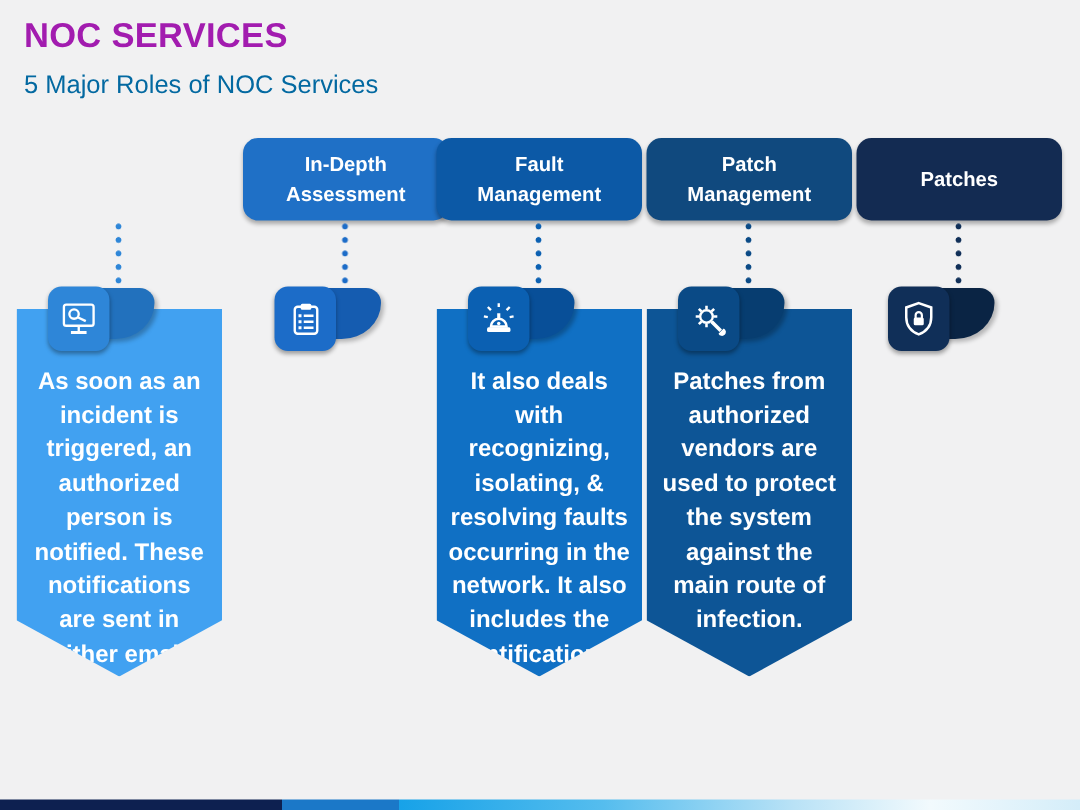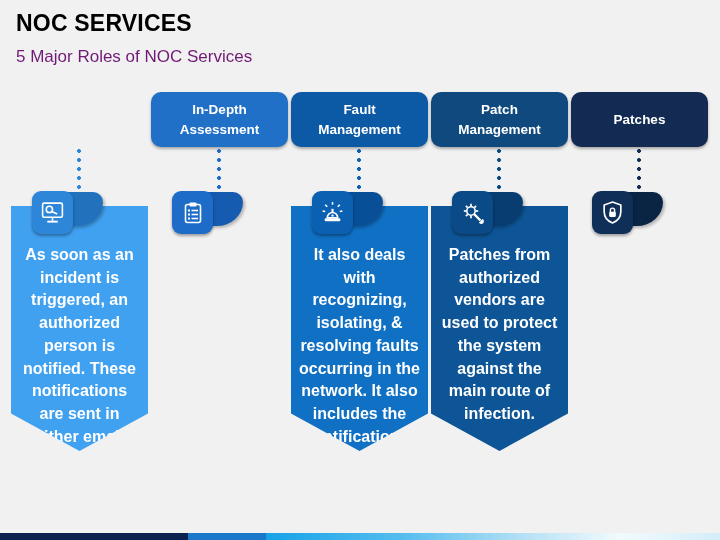--- a/index.html
+++ b/index.html
@@ -1,25 +1,25 @@
 <!DOCTYPE html>
 <html><head>
 <meta charset="utf-8">
 <style>
   * { margin:0; padding:0; box-sizing:border-box; }
   html,body { width:720px; height:540px; }
   body { font-family:"Liberation Sans", sans-serif; background:#e9e9ea; }
   .slide { position:relative; width:720px; height:540px; background:#f1f1f2; overflow:hidden; }
 
-  .title { position:absolute; left:16px; top:10px; font-size:23px; font-weight:bold; color:#000000; letter-spacing:0.2px; }
-  .subtitle { position:absolute; left:16px; top:47px; font-size:17px; color:#701a75; }
+  .title { position:absolute; left:16px; top:10px; font-size:23px; font-weight:bold; color:#a21caf; letter-spacing:0.2px; }
+  .subtitle { position:absolute; left:16px; top:47px; font-size:17px; color:#0369a1; }
 
   .col { position:absolute; top:0; width:137px; height:540px; }
   .col.c0 { left:11px;  --header:#3d89c9; --panel:#41a1f1; --badge:#2e86d8; --flap:#2271bd; }
-  .col.c1 { left:151px; --header:#1f70c6; --panel:#2e86e6; --badge:#1c6cc8; --flap:#155cb0; }
+  .col.c1 { left:162px; --header:#1f70c6; --panel:#2e86e6; --badge:#1c6cc8; --flap:#155cb0; }
   .col.c2 { left:291px; --header:#0c59a6; --panel:#1070c4; --badge:#0b60b2; --flap:#084f98; }
   .col.c3 { left:431px; --header:#10497e; --panel:#0d5596; --badge:#0a4a86; --flap:#073d70; }
   .col.c4 { left:571px; --header:#132b52; --panel:#153a69; --badge:#102f58; --flap:#0a2444; }
 
   .header { position:absolute; left:0; top:92px; width:137px; height:55px; background:var(--header);
             border-radius:10px; display:flex; align-items:center; justify-content:center; text-align:center;
             color:#fff; font-weight:bold; font-size:13.5px; line-height:1.45; padding:0 10px;
             box-shadow:0 2px 3px rgba(0,0,0,.3); }
 
   .dots { position:absolute; left:65px; top:147px; width:6px; height:45px;

